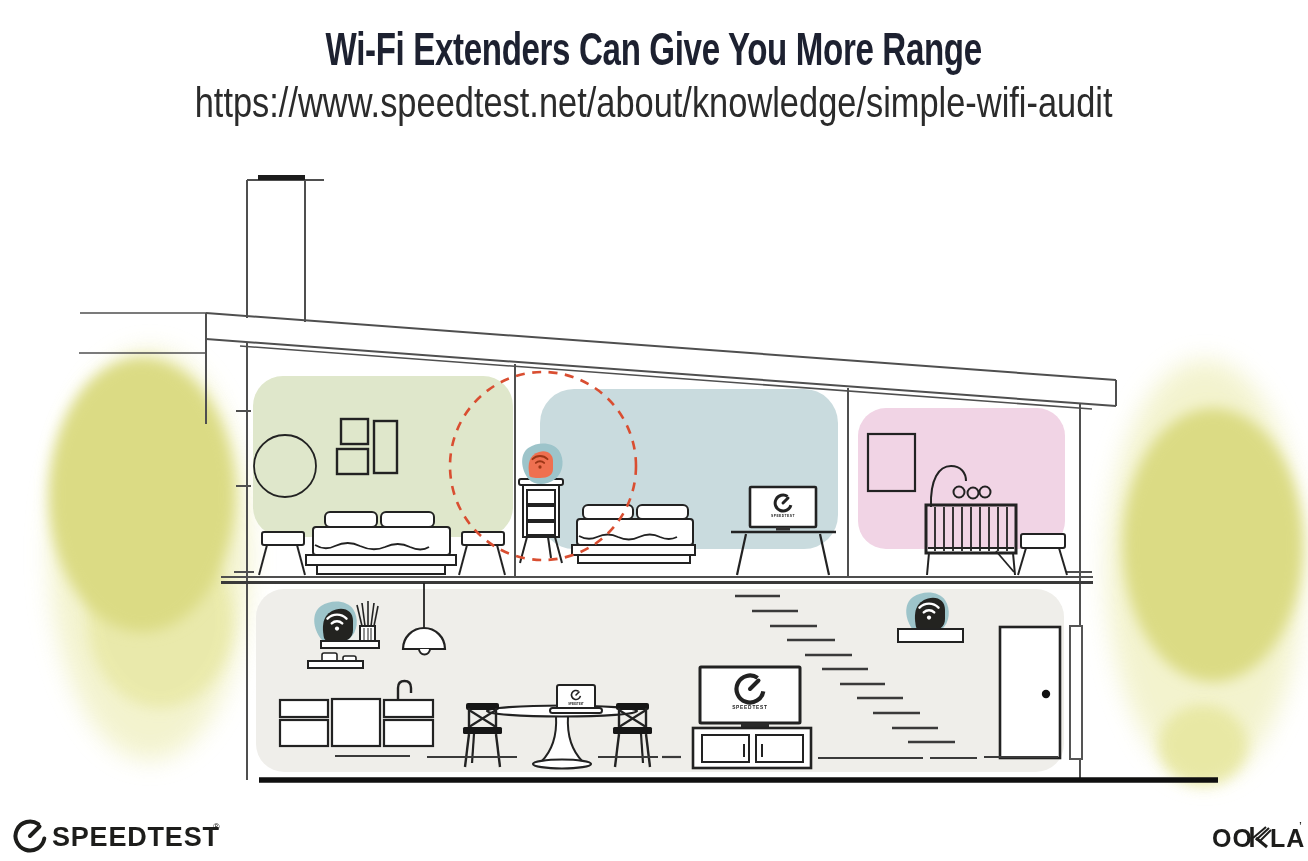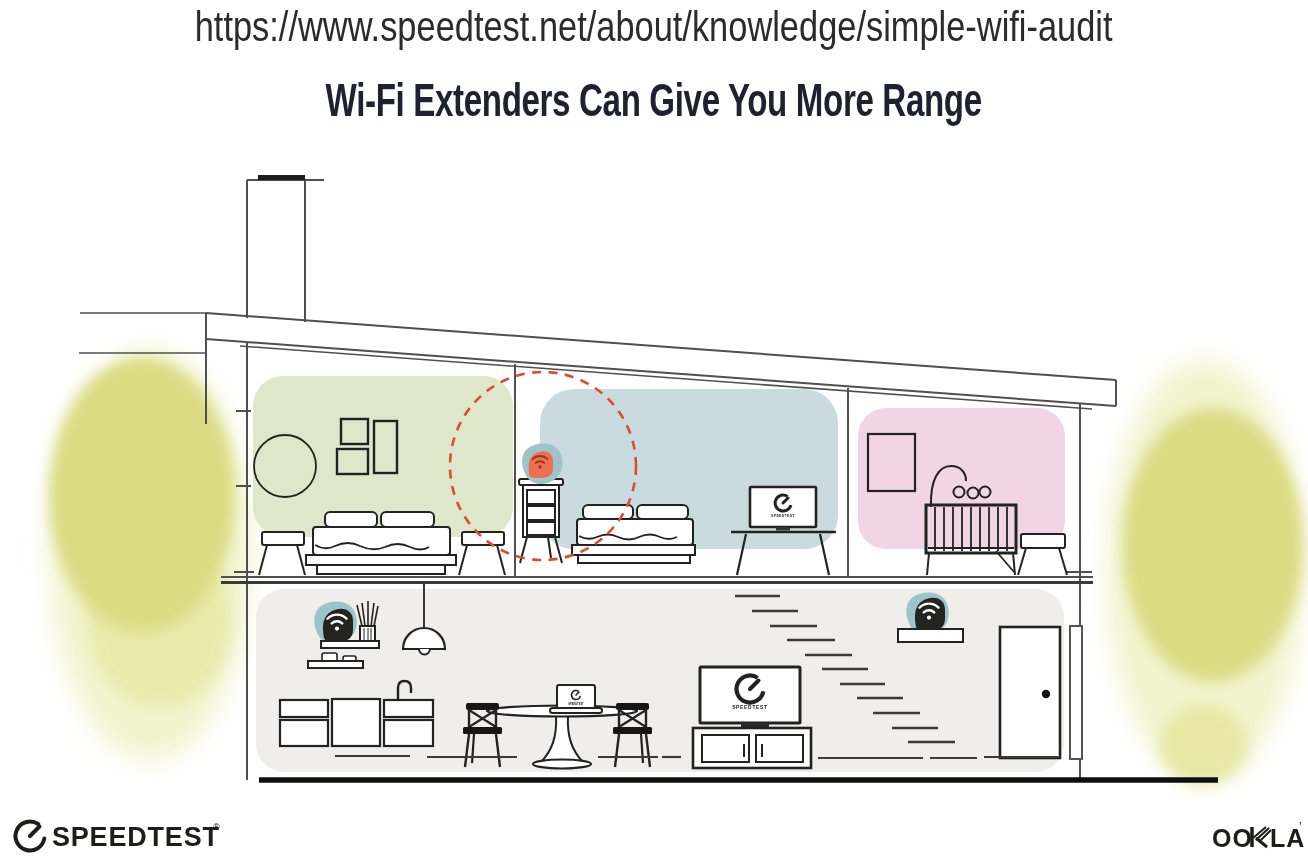--- a/index.html
+++ b/index.html
@@ -12,22 +12,22 @@
        transform:scaleX(0.80);transform-origin:center;white-space:nowrap;margin-top:2px;}
   svg{position:absolute;top:0;left:0;}
   svg text{font-family:"Liberation Sans", sans-serif;}
 </style>
 </head>
 <body>
 
 <div class="canvas">
 
   <div class="hdr">
+    <div><span class="title">Wi-Fi Extenders Can Give You More Range</span></div>
     <div><span class="url">https://www.speedtest.net/about/knowledge/simple-wifi-audit</span></div>
-    <div><span class="title">Wi-Fi Extenders Can Give You More Range</span></div>
   </div>
 
   <svg width="1308" height="861" viewBox="0 0 1308 861">
     <defs>
       <filter id="b7" x="-60%" y="-60%" width="220%" height="220%">
           <feGaussianBlur stdDeviation="7"></feGaussianBlur>
         </filter>
       <filter id="b12" x="-60%" y="-60%" width="220%" height="220%">
           <feGaussianBlur stdDeviation="12"></feGaussianBlur>
         </filter>

